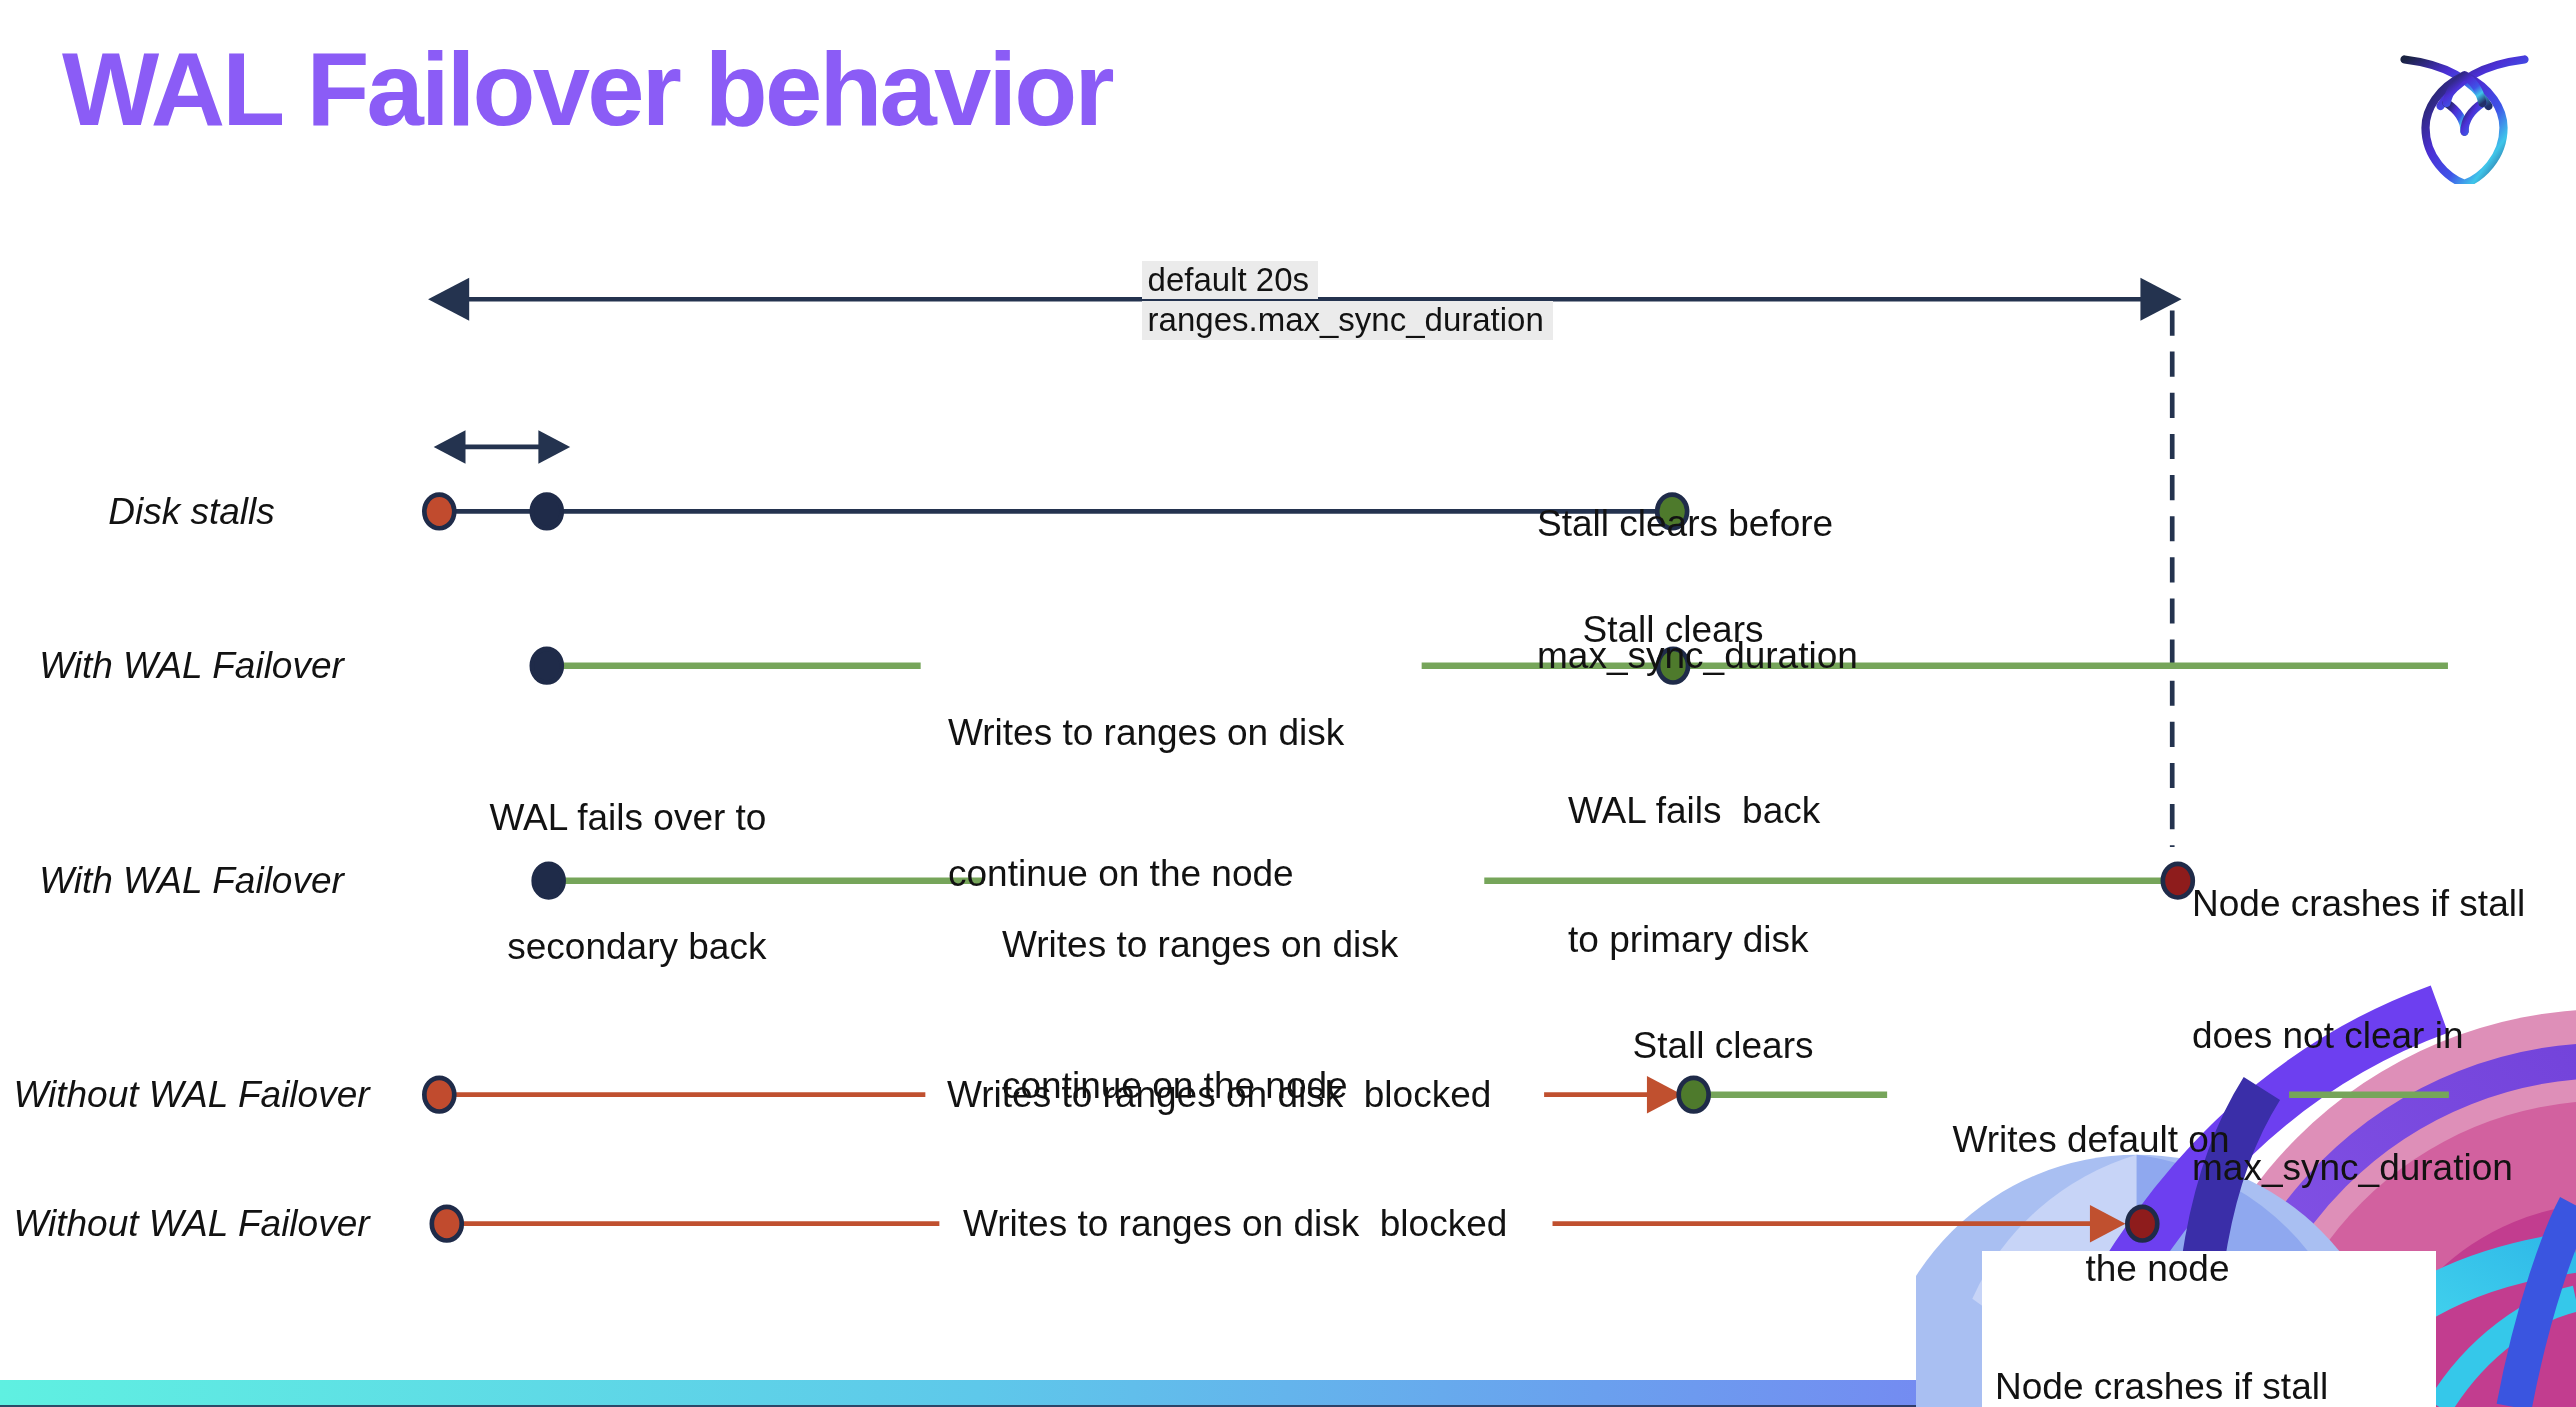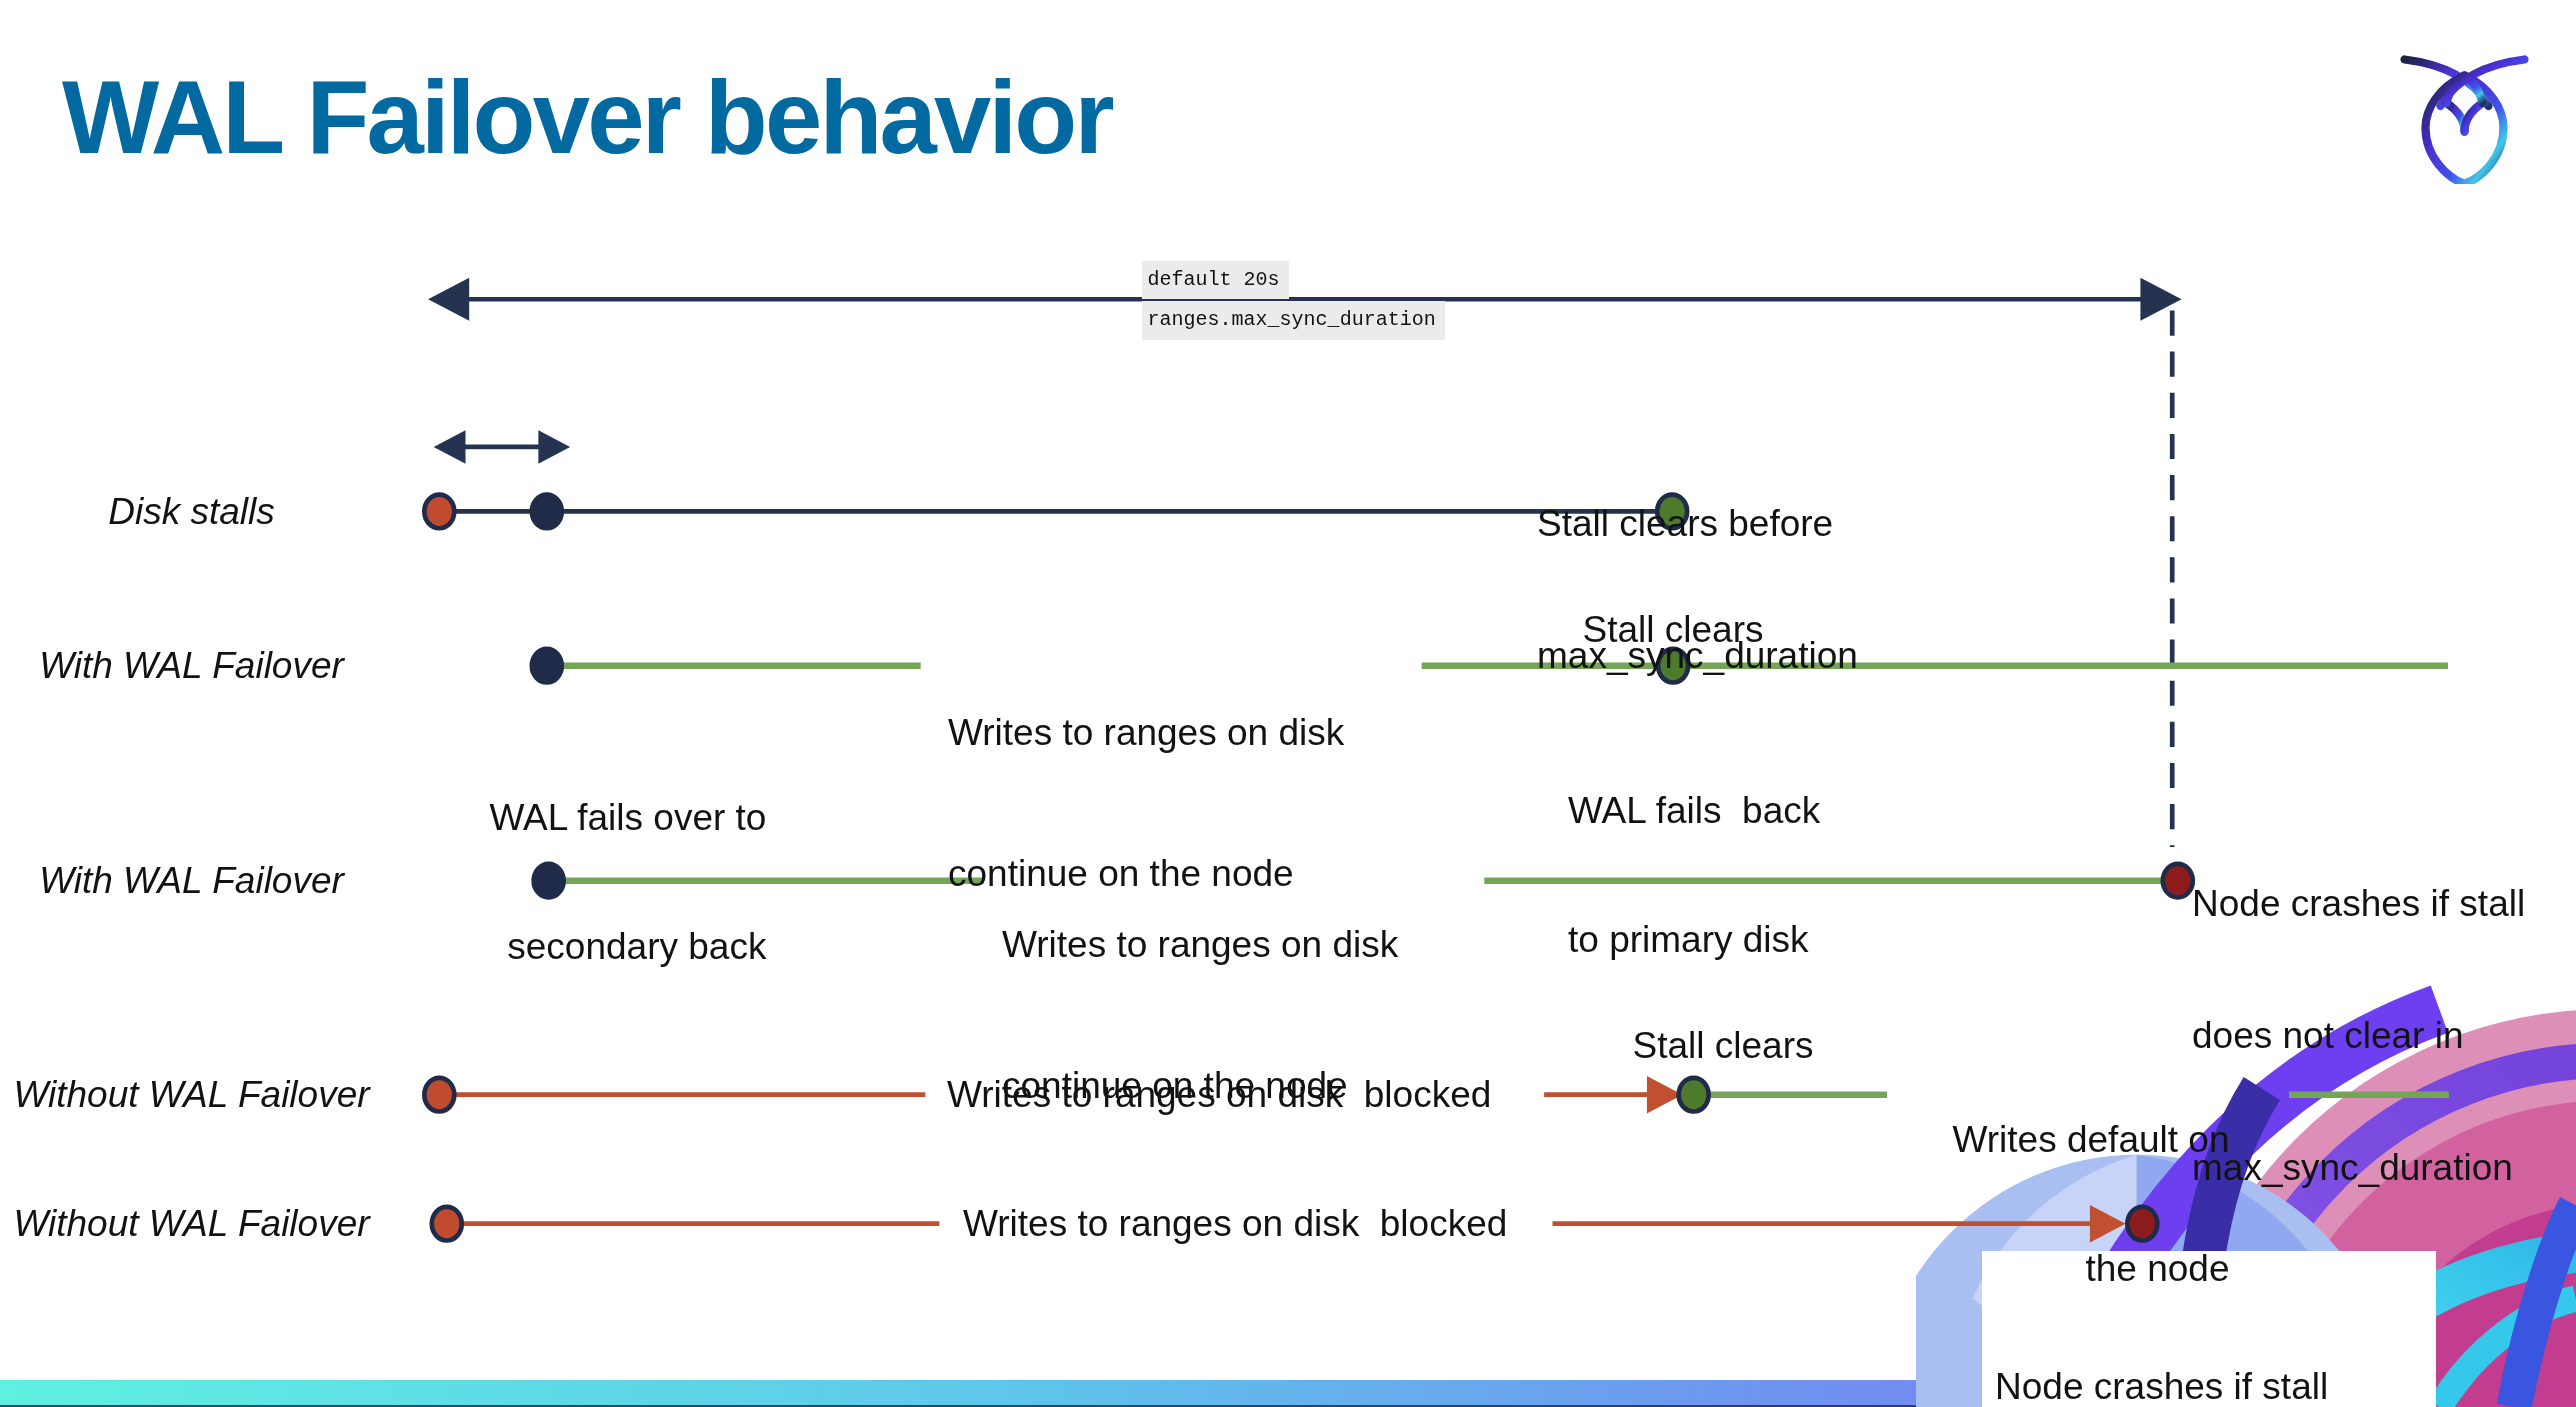--- a/index.html
+++ b/index.html
@@ -7,23 +7,23 @@
     --dot-red:#c14b2e; --dot-green:#4e7a2c; --dot-darkred:#8e1c1c; --dot-navy:#1f2b49;
     --label-bg:#ebebeb; --ink:#121212;
   }
   html,body{margin:0;padding:0;background:#fff;}
   #page{position:relative;width:2576px;height:1408px;overflow:hidden;background:#fff;
         font-family:"Liberation Sans",sans-serif;color:var(--ink);}
   .abs{position:absolute;}
   .t{font-size:37px;line-height:43px;white-space:pre;color:var(--ink);}
   .ctr{transform:translateX(-50%);text-align:right;}
   #title{left:62px;top:34px;font-size:103px;line-height:112px;font-weight:800;
-         letter-spacing:-2.8px;color:#0369a1;margin-top:28px;}
+         letter-spacing:-2.8px;color:#8b5cf6;}
   .rowlabel{left:9px;width:365px;text-align:center;font-size:37px;line-height:45px;font-style:italic;}
-  .mono{font-family:Liberation Mono, monospace;font-size:20px;line-height:32px;}
+  .mono{font-family:Liberation Sans, sans-serif;font-size:33px;line-height:32px;}
   .mono span{display:inline-block;background:var(--label-bg);padding:2.8px 9.3px 3.7px 5.6px;margin-bottom:1.9px;}
   #whitebox{left:1982px;top:1251px;width:454px;height:157px;background:#ffffff;}
   #bottombar{left:0;top:1380px;width:2576px;height:28px;
     background:linear-gradient(90deg,#5ff0e1 0%,#5ec8ea 38%,#6aa0ee 62%,#7b7cf4 84%,#8a70f6 100%);}
   #bottomedge{left:0;top:1405px;width:2576px;height:2.8px;background:#222f52;opacity:.85;}
   svg{display:block;}
   .nline{stroke:var(--navy);stroke-width:5;fill:none;}
   .gline{stroke:var(--green);stroke-width:7;fill:none;}
   .rline{stroke:var(--red);stroke-width:5;fill:none;}
   .dot{stroke:var(--dot-navy);stroke-width:5;}

